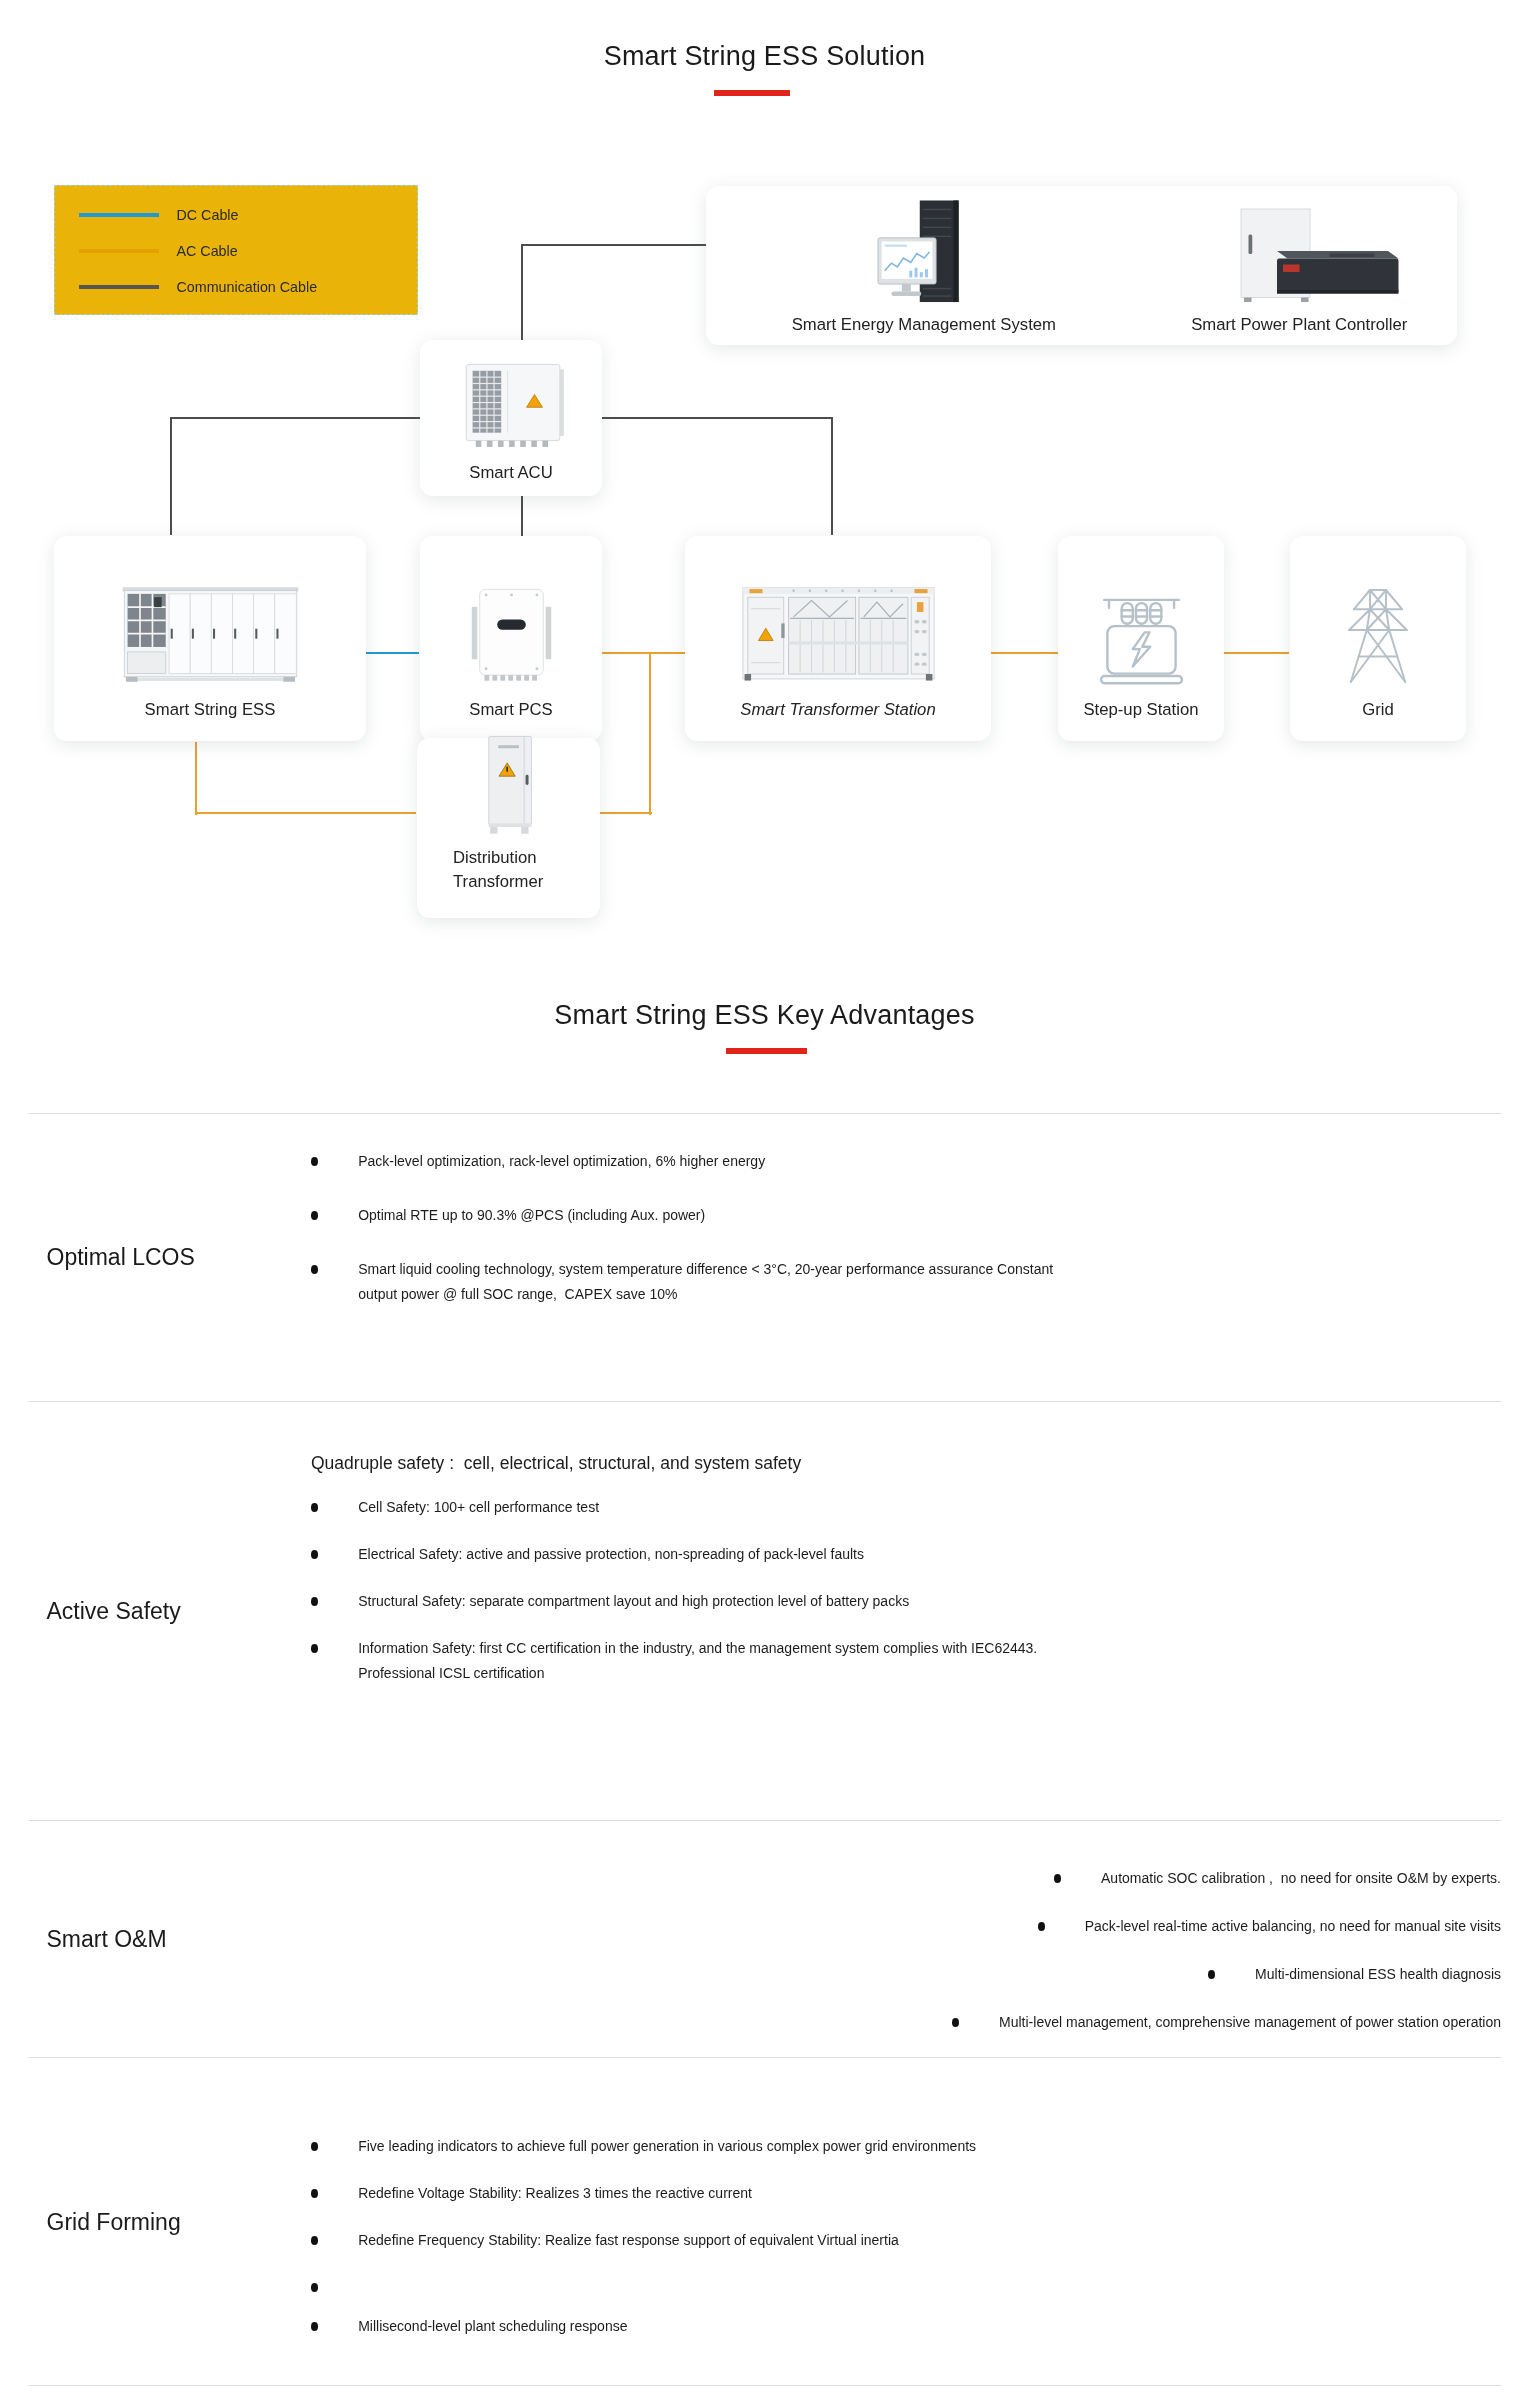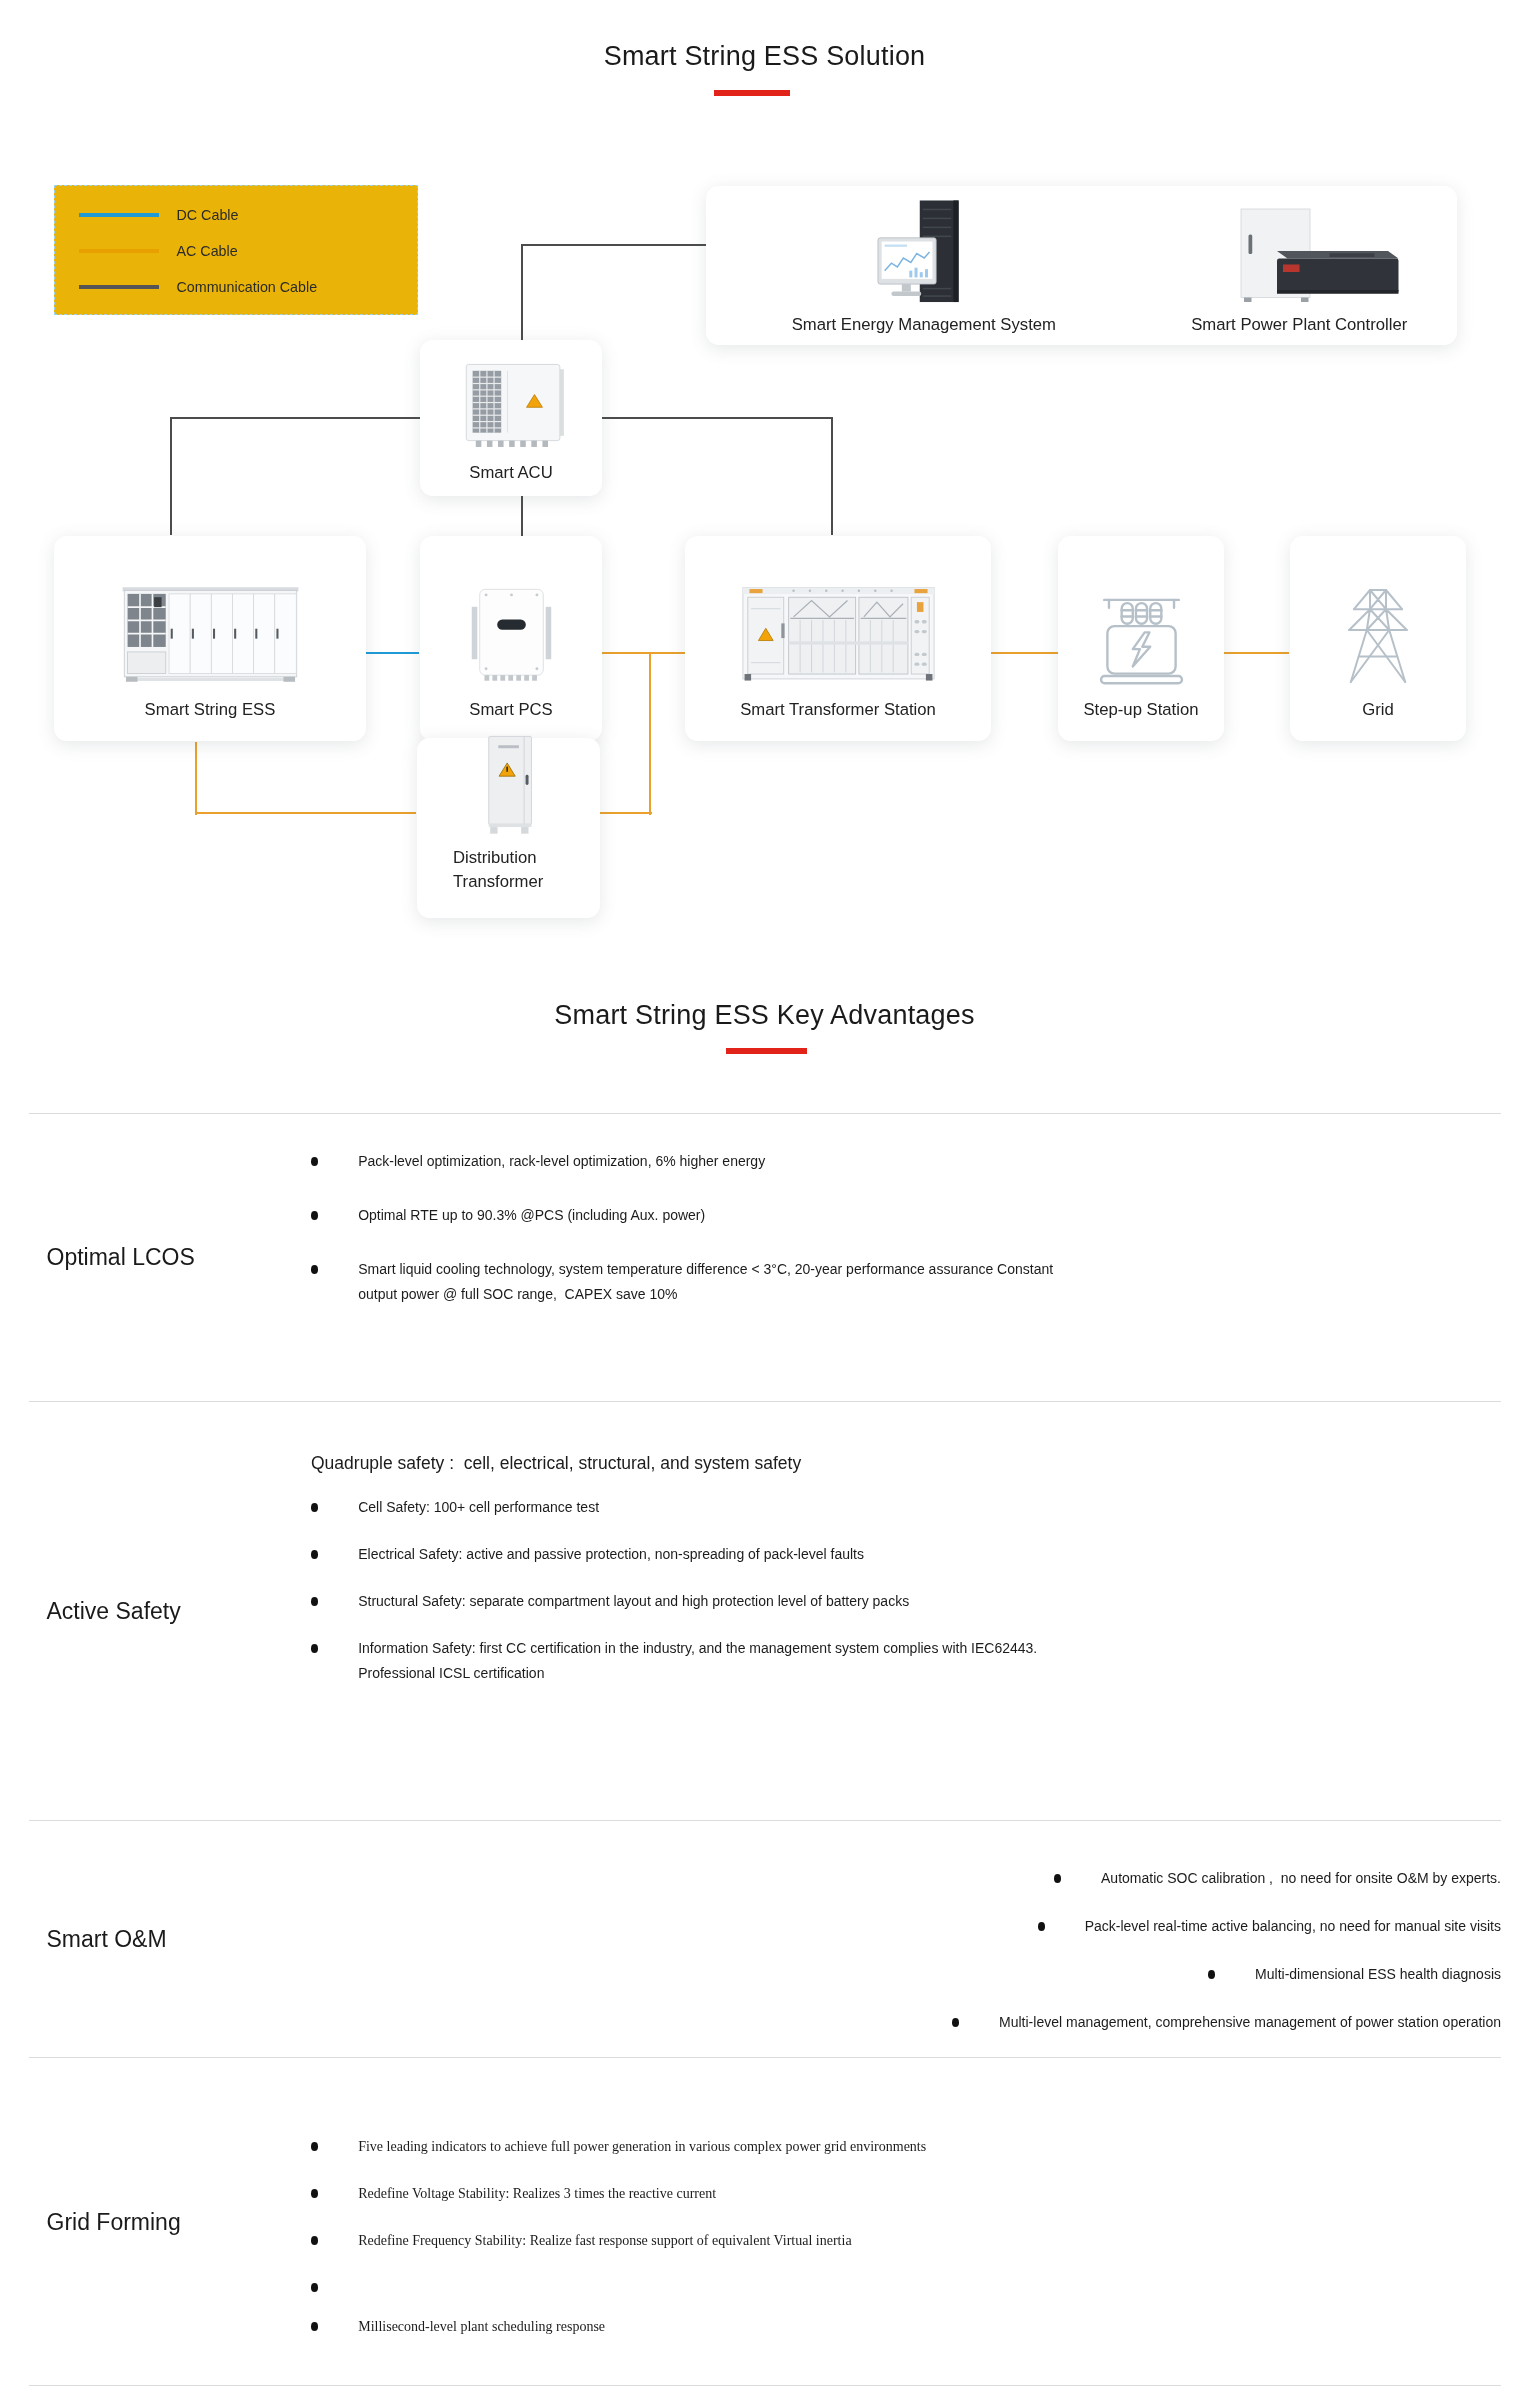--- a/index.html
+++ b/index.html
@@ -27,21 +27,21 @@
   .top-card{left:706px;top:186px;width:751px;height:159px;display:flex;}
   .top-node{display:flex;flex-direction:column;align-items:center;justify-content:flex-end;padding-bottom:9.6px;box-sizing:border-box;}
   .tn1{width:42%;}
   .tn2{width:58%;}
   .node-label{font-size:16.7px;color:#222;margin-top:4.8px;white-space:pre-line;}
 
   .acu-card{left:420px;top:340px;width:182px;height:156px;display:flex;flex-direction:column;align-items:center;justify-content:flex-end;padding-bottom:12.7px;box-sizing:border-box;}
   .row-card{top:536px;height:205px;display:flex;flex-direction:column;align-items:center;justify-content:flex-end;padding-bottom:21px;box-sizing:border-box;}
   .ess-card{left:54px;width:312px;}
   .pcs-card{left:420px;width:182px;}
-  .sts-card{left:685px;width:306px;}
+  .sts-card{left:685px;width:306px;font-style:italic;}
   .step-card{left:1058px;width:166px;}
   .grid-card{left:1290px;width:176px;}
   .dist-card{left:417px;top:738px;width:183px;height:180px;display:flex;flex-direction:column;align-items:center;justify-content:flex-end;padding-bottom:24px;box-sizing:border-box;}
   .dist-card .node-label{align-self:flex-start;padding-left:36px;line-height:24px;margin-top:1.6px;}
   .dev{flex:none;}
   .row-card .dev, .acu-card .dev{margin-bottom:3.2px;}
 
   
   .cable{position:absolute;}
   .comm{background:#4C4C4C;}
@@ -71,21 +71,21 @@
   .r4{top:2057px;height:329px;}
   .final-divider{left:29px;top:2385px;width:1472px;height:0.8px;background:#dcdcdc;}
   .adv-label{width:282px;flex:none;align-self:center;padding-left:17.5px;font-size:23px;color:#1a1a1a;box-sizing:border-box;}
   .adv-content{flex:1;}
   .adv-intro{font-size:17.5px;line-height:25px;white-space:pre-wrap;margin:49px 0 19px 0;color:#1c1c1c;}
   .adv-list{list-style:none;margin:0;padding:0;}
   .adv-list li{display:flex;align-items:flex-start;}
   .r1 .adv-list{padding-top:35px;} .r1 li{margin-bottom:29px;}
   .r2 li{margin-bottom:22px;}
   .r3 .adv-list{padding-top:45px;} .r3 li{margin-bottom:23px;justify-content:flex-end;}
-  .r4 .adv-list{padding-top:76px;} .r4 li{margin-bottom:22px;font-family:Liberation Serif, serif;}
+  .r4 .adv-list{padding-top:76px;} .r4 li{margin-bottom:22px;}
   .dot{width:7.2px;height:8.8px;border-radius:50%;background:#111;margin-top:8px;flex:none;}
   .b-text{margin-left:40px;font-size:14px;line-height:25px;white-space:pre-wrap;max-width:1147px;color:#1c1c1c;}
 </style>
 </head>
 <body>
 
 <div class="abs main-title">Smart String ESS Solution</div>
 <div class="abs red-underline u1"></div>
 
 <div class="abs legend">

